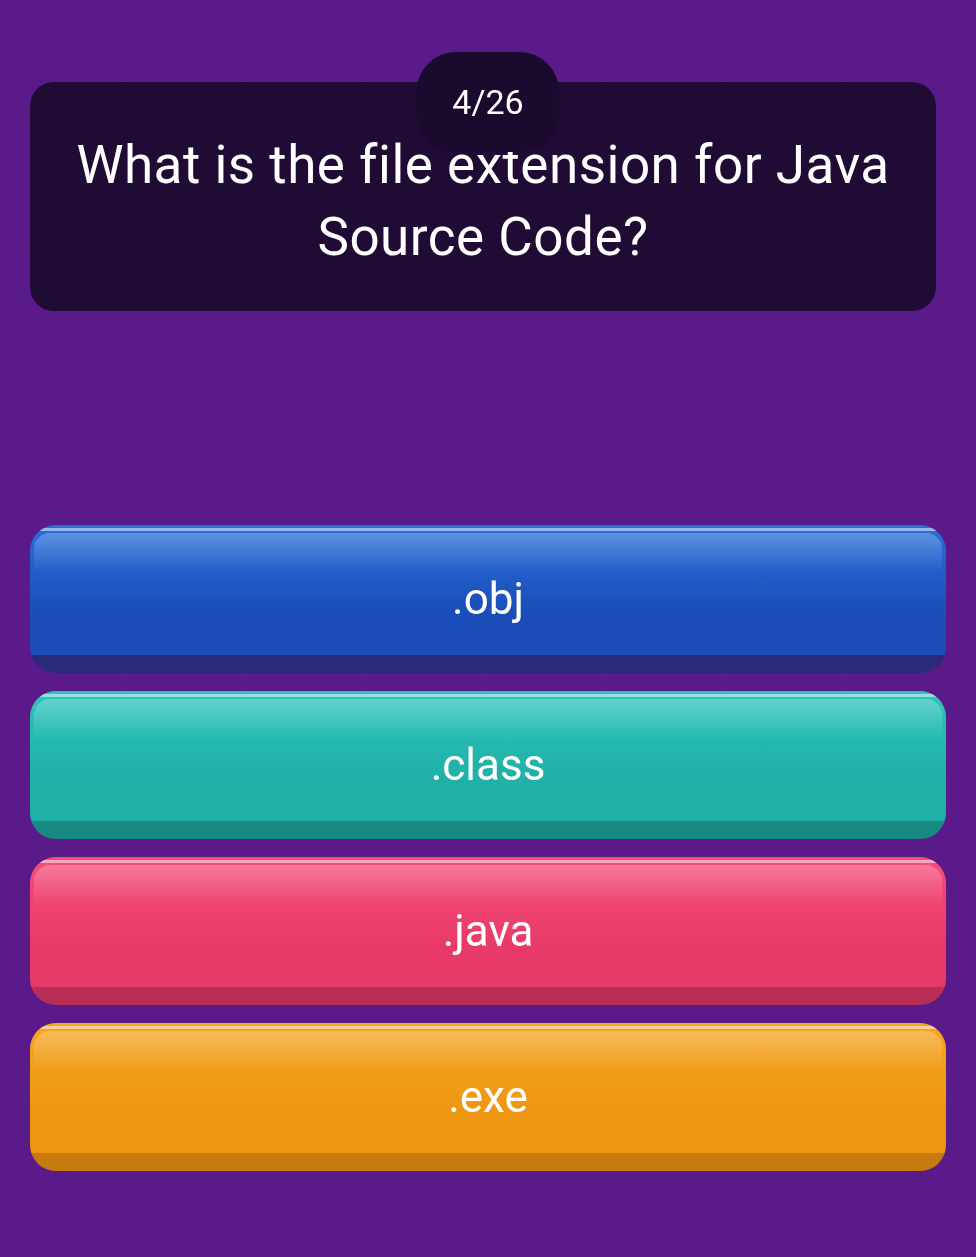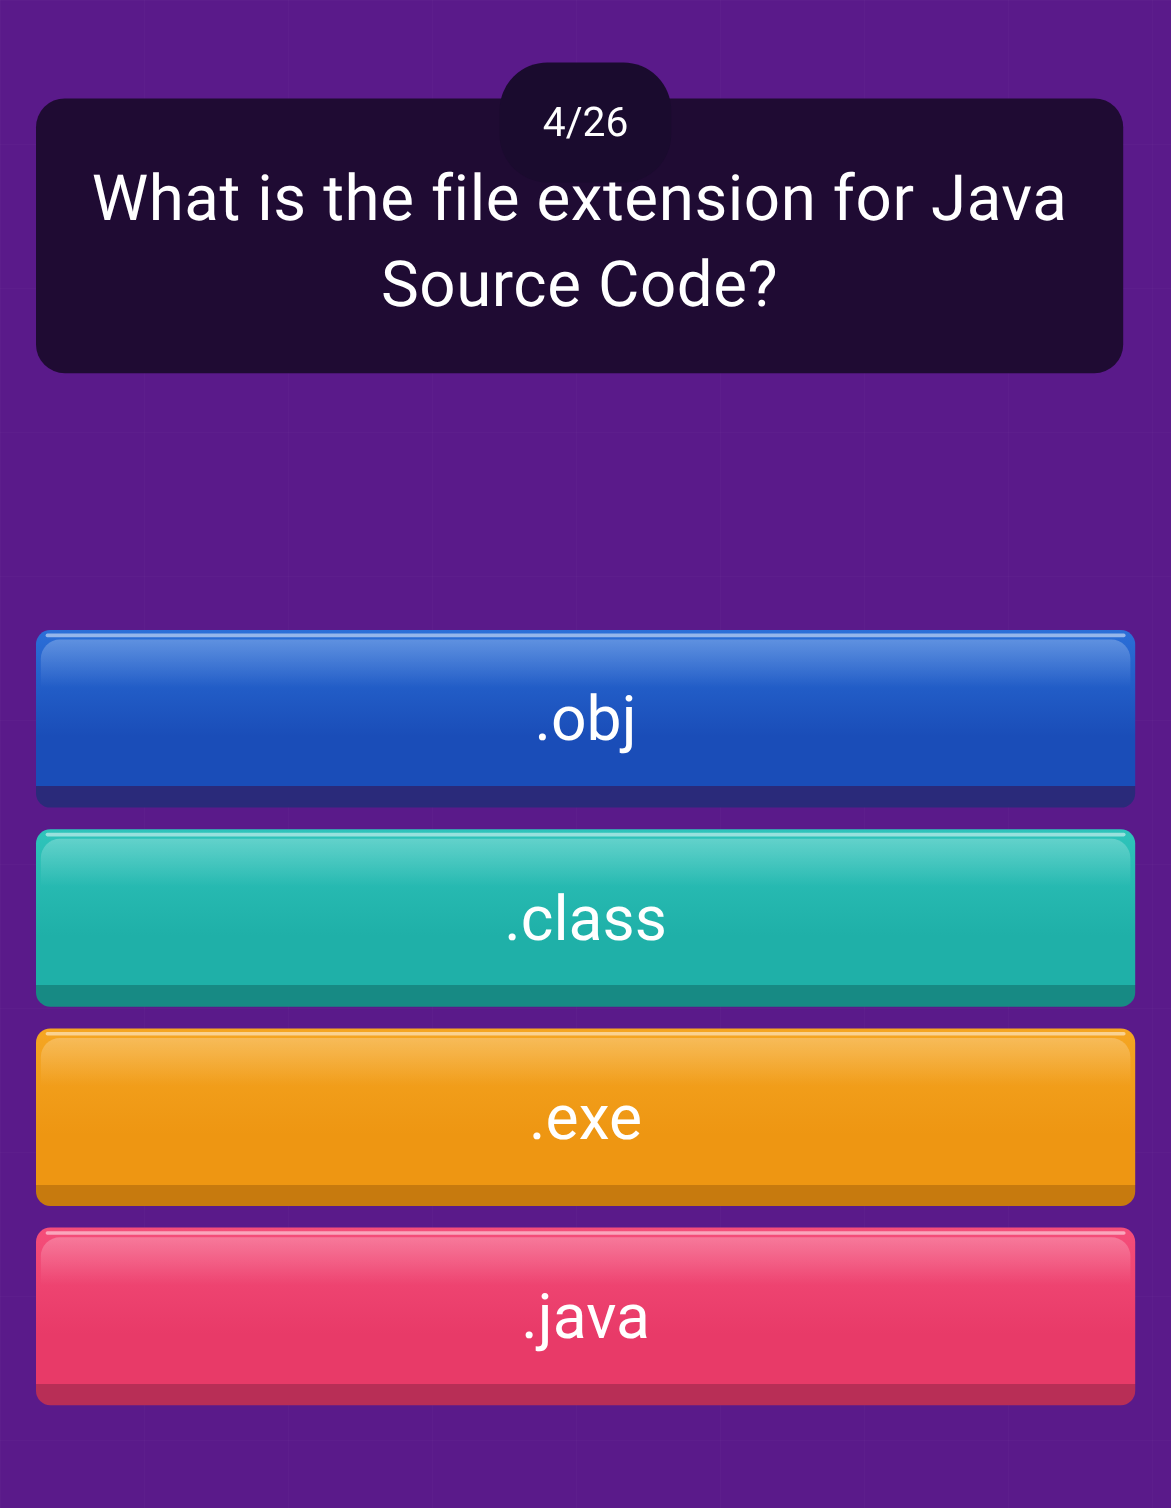--- a/index.html
+++ b/index.html
@@ -59,24 +59,24 @@
   top: 525px;
   left: 30px;
   right: 30px;
   display: flex;
   flex-direction: column;
   gap: 18px;
 }
 
 .answer-button {
   height: 148px;
-  border-radius: 12px;
+  border-radius: 26px;
   border: none;
   color: #ffffff;
-  font-size: 52px;
+  font-size: 44px;
   font-weight: 400;
   cursor: pointer;
   position: relative;
   overflow: hidden;
   display: flex;
   align-items: center;
   justify-content: center;
   font-family: inherit;
 }
 
@@ -130,19 +130,19 @@
   <div class="question-text">What is the file extension for Java Source Code?</div>
 </div>
 
 <div class="answers-container">
   <button class="answer-button answer-blue">
     <span>.obj</span>
   </button>
   <button class="answer-button answer-teal">
     <span>.class</span>
   </button>
+  <button class="answer-button answer-pink">
+    <span>.java</span>
+  </button>
   <button class="answer-button answer-orange">
     <span>.exe</span>
-  </button>
-  <button class="answer-button answer-pink">
-    <span>.java</span>
   </button>
 </div>
 
 </body></html>

